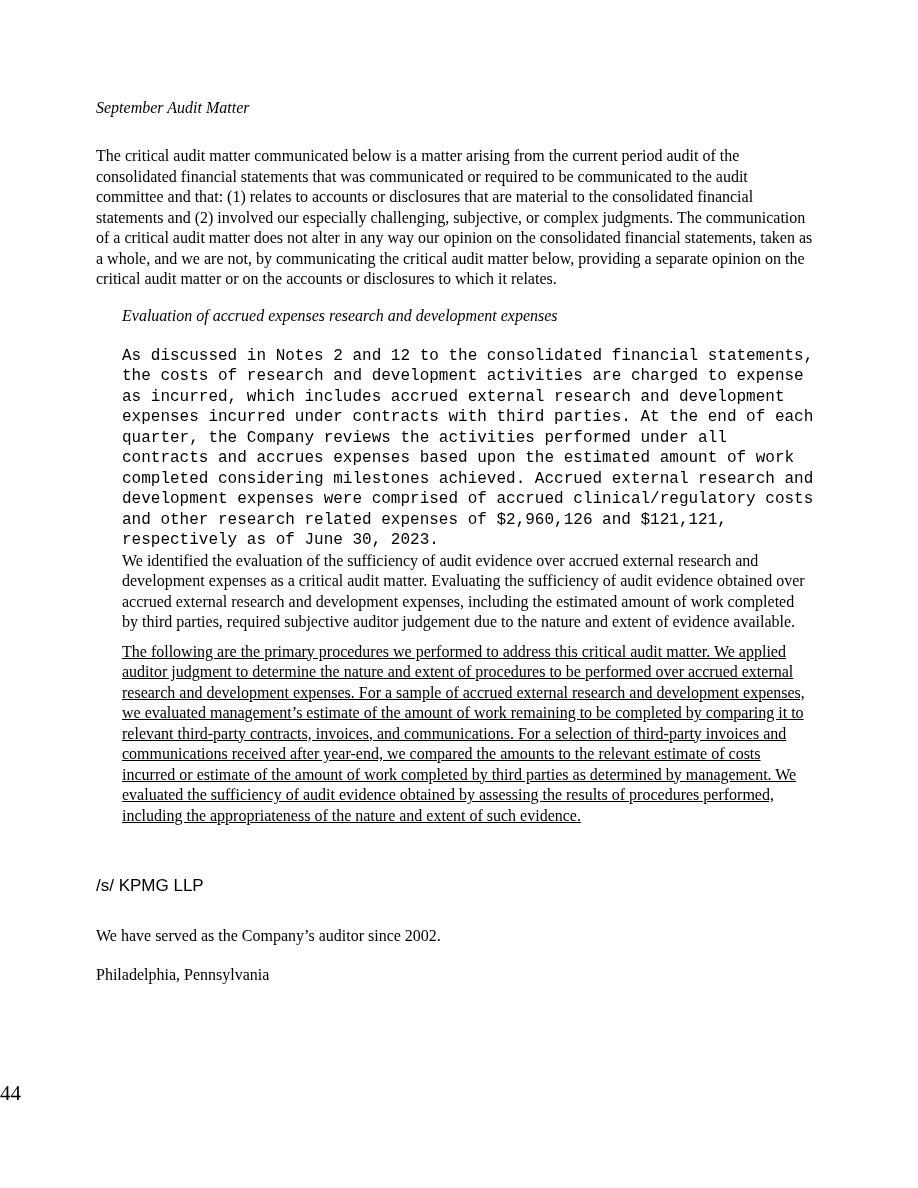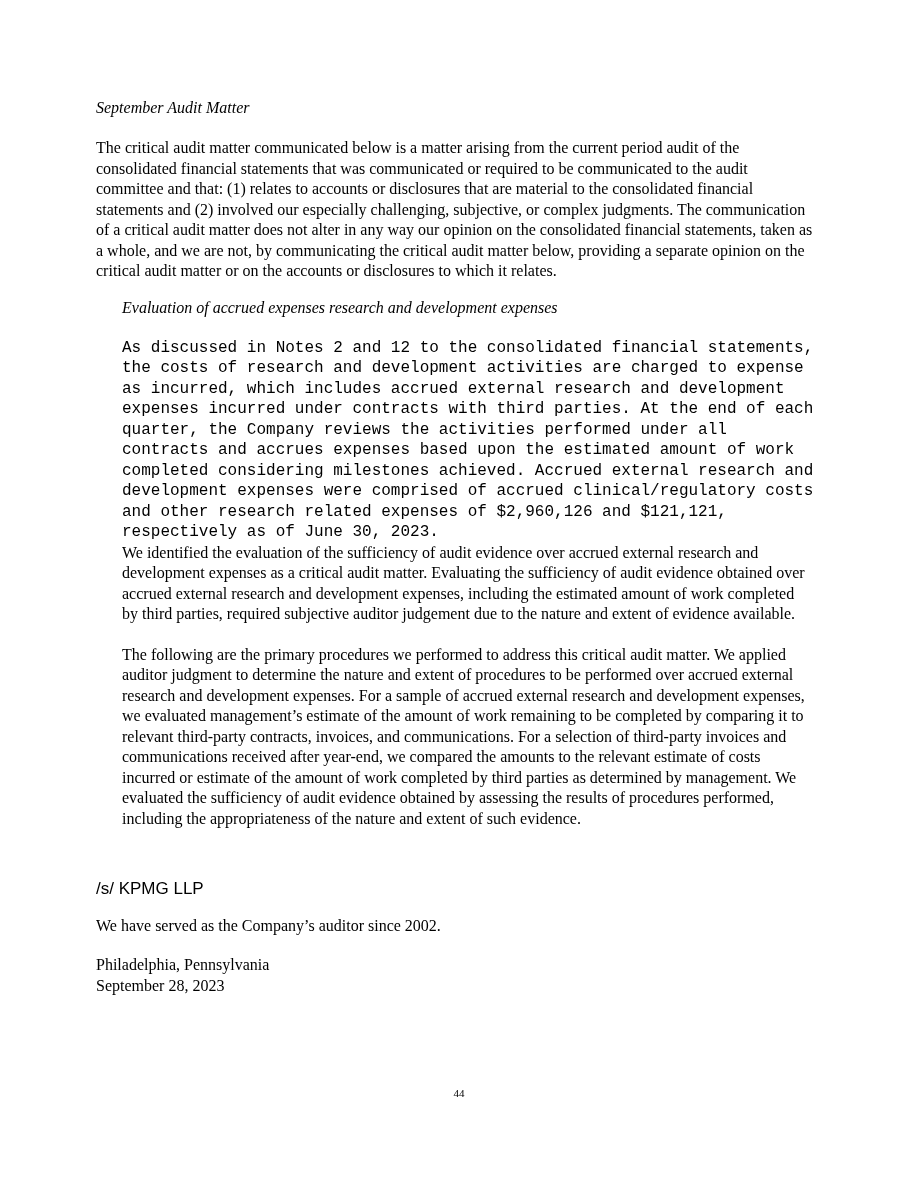--- a/index.html
+++ b/index.html
@@ -27,64 +27,64 @@
     font-size: 16px;
     line-height: 20px;
   }
   p {
     margin: 0;
     font-size: 16px;
     line-height: 20.5px;
     text-align: left;
   }
   .p-intro {
-    margin-top: 20px;
+    margin-top: 28px;
   }
   .subheading {
     font-style: italic;
     font-size: 16px;
     line-height: 20px;
     margin: 16px 0 0 26px;
   }
   .indented {
     margin-left: 26px;
     margin-right: 2px;
   }
   .p-matter-0 {
     margin-top: 20px;
     font-family: Liberation Mono, monospace;
   }
   .p-matter-1 {
   }
   .p-matter-2 {
-    margin-top: 20px;
+    margin-top: 9px;
+    text-decoration: underline;
   }
   .signature {
     font-family: "Liberation Sans", "DejaVu Sans", sans-serif;
     font-size: 17px;
     line-height: 20px;
     margin-top: 50px;
   }
   .tenure {
-    margin-top: 17px;
+    margin-top: 30px;
   }
   .location {
     margin-top: 17px;
     line-height: 21px;
   }
   .dateline {
     line-height: 21px;
   }
   .page-number {
     position: absolute;
     top: 1083px;
     left: 0;
     width: 100%;
-    text-align: center;
-    font-size: 11px;
+    font-size: 21px;
     line-height: 20px;
     font-family: Liberation Serif, serif;
   }
 </style>
 </head>
 <body>
 
 <div class="page">
   <div class="content">
 
@@ -99,18 +99,17 @@
     <p class="indented p-matter-1">We identified the evaluation of the sufficiency of audit evidence over accrued external research and development expenses as a critical audit matter. Evaluating the sufficiency of audit evidence obtained over accrued external research and development expenses, including the estimated amount of work completed by third parties, required subjective auditor judgement due to the nature and extent of evidence available.</p>
 
     <p class="indented p-matter-2">The following are the primary procedures we performed to address this critical audit matter. We applied auditor judgment to determine the nature and extent of procedures to be performed over accrued external research and development expenses. For a sample of accrued external research and development expenses, we evaluated management’s estimate of the amount of work remaining to be completed by comparing it to relevant third-party contracts, invoices, and communications. For a selection of third-party invoices and communications received after year-end, we compared the amounts to the relevant estimate of costs incurred or estimate of the amount of work completed by third parties as determined by management. We evaluated the sufficiency of audit evidence obtained by assessing the results of procedures performed, including the appropriateness of the nature and extent of such evidence.</p>
 
     <div class="signature">/s/ KPMG LLP</div>
 
     <p class="tenure">We have served as the Company’s auditor since 2002.</p>
 
     <p class="location">Philadelphia, Pennsylvania</p>
 
-    <p class="dateline">September 28, 2023</p>
 
   </div>
 
   <div class="page-number">44</div>
 </div>
 
 </body></html>

